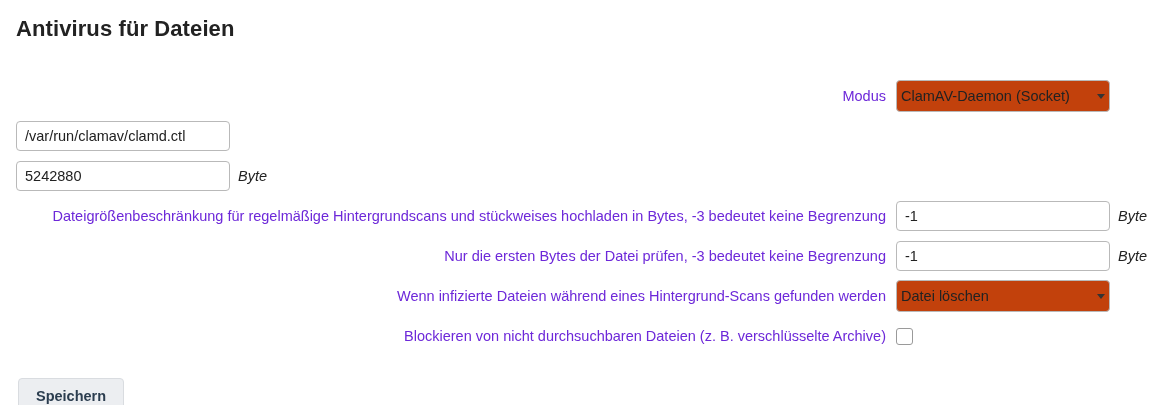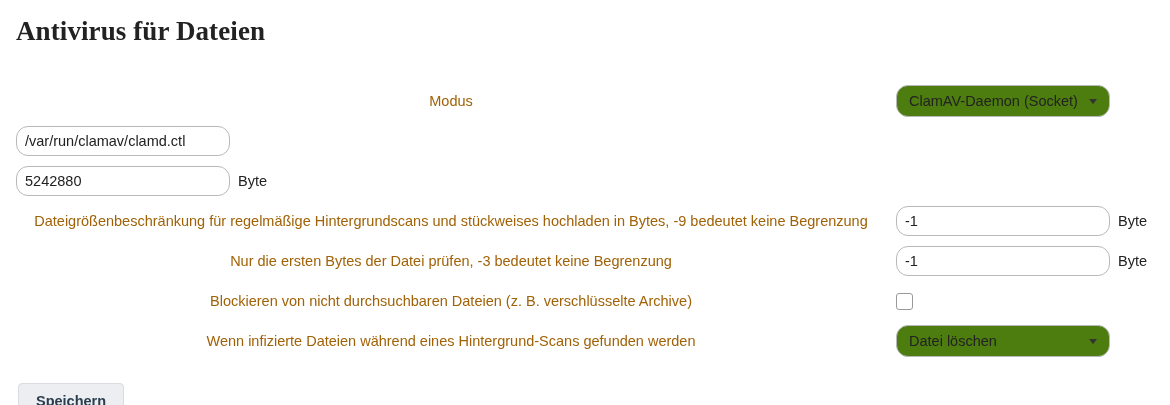--- a/index.html
+++ b/index.html
@@ -17,80 +17,79 @@
 
   .page {
     position: relative;
     width: 1170px;
     height: 405px;
     box-sizing: border-box;
     padding: 0 16px;
   }
 
   .page-title {
-    font-size: 27px;
+    font-size: 22px;
     font-weight: bold;
     color: #222222;
     margin: 16px 0 0 0;
     letter-spacing: 0.1px;
-    font-family: Liberation Serif, serif;
   }
 
   .form {
     margin-top: 38px;
   }
 
   .form-row {
     display: flex;
     align-items: center;
     justify-content: flex-start;
     margin-bottom: 8px;
     height: 32px;
   }
 
   .row-label {
     width: 880px;
-    text-align: center;
+    text-align: right;
     padding-right: 10px;
     font-size: 14.5px;
-    color: #a16207;
+    color: #6d28d9;
     white-space: nowrap;
     box-sizing: border-box;
   }
 
   .field-wrap {
     display: flex;
     align-items: center;
   }
 
   .text-input {
     width: 214px;
     height: 30px;
     box-sizing: border-box;
     border: 1px solid #b9b9b9;
-    border-radius: 12px;
+    border-radius: 4px;
     background: #ffffff;
     font-family: "Liberation Sans", sans-serif;
     font-size: 14.5px;
     color: #222222;
     padding: 0 8px;
     outline: none;
   }
 
   .select-box {
     position: relative;
     width: 214px;
     height: 32px;
     box-sizing: border-box;
     border: 1px solid #b9b9b9;
-    border-radius: 12px;
-    background: #4d7c0f;
+    border-radius: 4px;
+    background: #c2410c;
     display: flex;
     align-items: center;
-    padding: 0 12px;
+    padding: 0 4px;
     font-size: 14.5px;
     color: #222222;
     cursor: default;
   }
 
   .select-label {
     flex: 1;
     white-space: nowrap;
     overflow: hidden;
     text-overflow: ellipsis;
@@ -104,20 +103,21 @@
     border-top: 5px solid #333333;
     margin-left: 6px;
     flex: 0 0 auto;
   }
 
   .unit {
     font-size: 14.5px;
     color: #222222;
     margin-left: 8px;
     white-space: nowrap;
+    font-style: italic;
   }
 
   .checkbox {
     width: 17px;
     height: 17px;
     box-sizing: border-box;
     border: 1px solid #9a9a9a;
     border-radius: 3px;
     background: #ffffff;
     cursor: pointer;
@@ -167,50 +167,50 @@
     </div>
 
     <div class="form-row">
       <div class="field-wrap">
         <input class="text-input" type="text" value="5242880" style="">
         <span class="unit">Byte</span>
       </div>
     </div>
 
     <div class="form-row">
-      <div class="row-label">Dateigrößenbeschränkung für regelmäßige Hintergrundscans und stückweises hochladen in Bytes, -9 bedeutet keine Begrenzung</div>
+      <div class="row-label">Dateigrößenbeschränkung für regelmäßige Hintergrundscans und stückweises hochladen in Bytes, -3 bedeutet keine Begrenzung</div>
       <div class="field-wrap">
         <input class="text-input" type="text" value="-1" style="">
         <span class="unit">Byte</span>
       </div>
     </div>
 
     <div class="form-row">
       <div class="row-label">Nur die ersten Bytes der Datei prüfen, -3 bedeutet keine Begrenzung</div>
       <div class="field-wrap">
         <input class="text-input" type="text" value="-1" style="">
         <span class="unit">Byte</span>
-      </div>
-    </div>
-
-    <div class="form-row">
-      <div class="row-label">Blockieren von nicht durchsuchbaren Dateien (z. B. verschlüsselte Archive)</div>
-      <div class="field-wrap">
-        <div class="checkbox"></div>
       </div>
     </div>
 
     <div class="form-row">
       <div class="row-label">Wenn infizierte Dateien während eines Hintergrund-Scans gefunden werden</div>
       <div class="field-wrap">
         <div class="select-box">
           <span class="select-label">Datei löschen</span>
           <span class="caret"></span>
         </div>
       </div>
     </div>
 
+    <div class="form-row">
+      <div class="row-label">Blockieren von nicht durchsuchbaren Dateien (z. B. verschlüsselte Archive)</div>
+      <div class="field-wrap">
+        <div class="checkbox"></div>
+      </div>
+    </div>
+
     <div class="save-row">
       <button class="save-button">Speichern</button>
     </div>
 
   </div>
 </div>
 
 </body></html>

